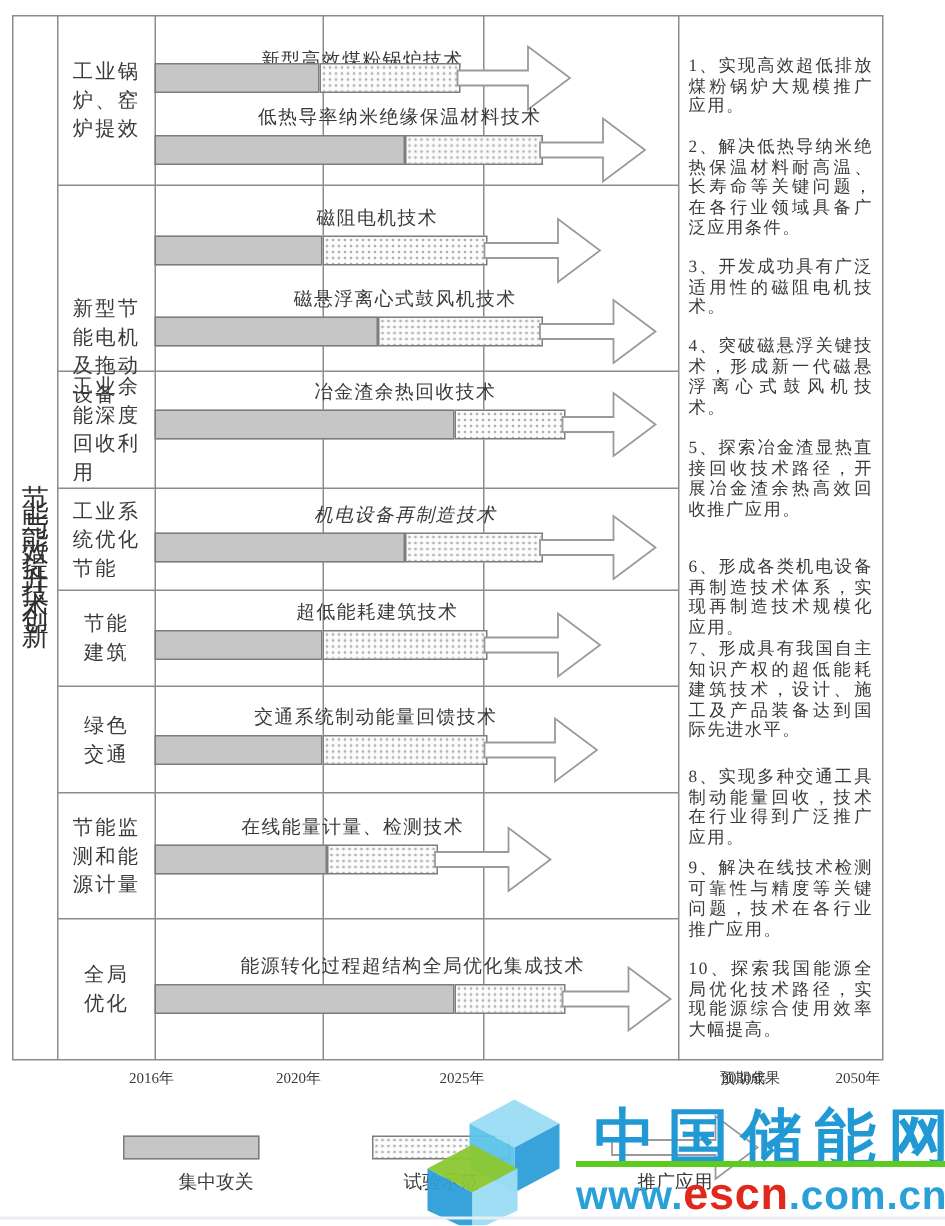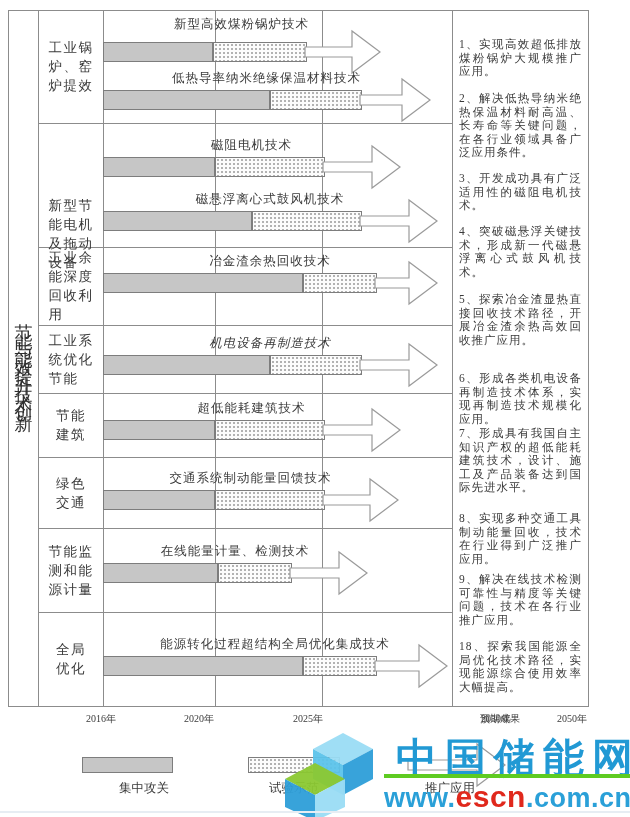--- a/index.html
+++ b/index.html
@@ -78,21 +78,21 @@
 建筑</span></div>
       <div class="cat-cell" style="top: 457px; height: 71px;"><span>绿色
 交通</span></div>
       <div class="cat-cell" style="top: 528px; height: 84px;"><span>节能监
 测和能
 源计量</span></div>
       <div class="cat-cell" style="top: 612px; height: 94px;"><span>全局
 优化</span></div>
     </div>
   <div id="bars">
-      <div class="tech-label" style="left: 103px; top: 16px; width: 277px;">新型高效煤粉锅炉技术</div>
+      <div class="tech-label" style="left: 103px; top: 32px; width: 277px;">新型高效煤粉锅炉技术</div>
       <div class="bar-solid" style="left: 103px; top: 42px; width: 110px;"></div>
       <div class="bar-dotted" style="left: 213px; top: 42px; width: 94px;"></div>
       <svg class="arrow-svg" width="77" height="44" style="left: 305px; top: 30px;">
         <polygon points="0,17 47,17 47,1 75,22 47,43 47,27 0,27" fill="#ffffff" stroke="#9a9a9a" stroke-width="1.2"></polygon>
       </svg>
       <div class="tech-label" style="left: 103px; top: 70px; width: 327px;">低热导率纳米绝缘保温材料技术</div>
       <div class="bar-solid" style="left: 103px; top: 90px; width: 167px;"></div>
       <div class="bar-dotted" style="left: 270px; top: 90px; width: 92px;"></div>
       <svg class="arrow-svg" width="72" height="44" style="left: 360px; top: 78px;">
         <polygon points="0,17 42,17 42,1 70,22 42,43 42,27 0,27" fill="#ffffff" stroke="#9a9a9a" stroke-width="1.2"></polygon>
@@ -149,21 +149,21 @@
   <div id="outs">
       <div class="outcome" style="top: 38px;">1、实现高效超低排放煤粉锅炉大规模推广应用。</div>
       <div class="outcome" style="top: 92px;">2、解决低热导纳米绝热保温材料耐高温、长寿命等关键问题，在各行业领域具备广泛应用条件。</div>
       <div class="outcome" style="top: 172px;">3、开发成功具有广泛适用性的磁阻电机技术。</div>
       <div class="outcome" style="top: 225px;">4、突破磁悬浮关键技术，形成新一代磁悬浮离心式鼓风机技术。</div>
       <div class="outcome" style="top: 293px;">5、探索冶金渣显热直接回收技术路径，开展冶金渣余热高效回收推广应用。</div>
       <div class="outcome" style="top: 372px;">6、形成各类机电设备再制造技术体系，实现再制造技术规模化应用。</div>
       <div class="outcome" style="top: 427px;">7、形成具有我国自主知识产权的超低能耗建筑技术，设计、施工及产品装备达到国际先进水平。</div>
       <div class="outcome" style="top: 512px;">8、实现多种交通工具制动能量回收，技术在行业得到广泛推广应用。</div>
       <div class="outcome" style="top: 573px;">9、解决在线技术检测可靠性与精度等关键问题，技术在各行业推广应用。</div>
-      <div class="outcome" style="top: 640px;">18、探索我国能源全局优化技术路径，实现能源综合使用效率大幅提高。</div>
+      <div class="outcome" style="top: 640px;">10、探索我国能源全局优化技术路径，实现能源综合使用效率大幅提高。</div>
     </div>
   <div id="axis">
       <div class="axis-label" style="left: 101px;">2016年</div>
       <div class="axis-label" style="left: 199px;">2020年</div>
       <div class="axis-label" style="left: 308px;">2025年</div>
       <div class="axis-label" style="left: 452px; margin-left: 44px;">2030年</div>
       <div class="axis-label" style="left: 500px;">预期成果</div>
       <div class="axis-label" style="left: 572px;">2050年</div>
     </div>
   <div id="legend">

